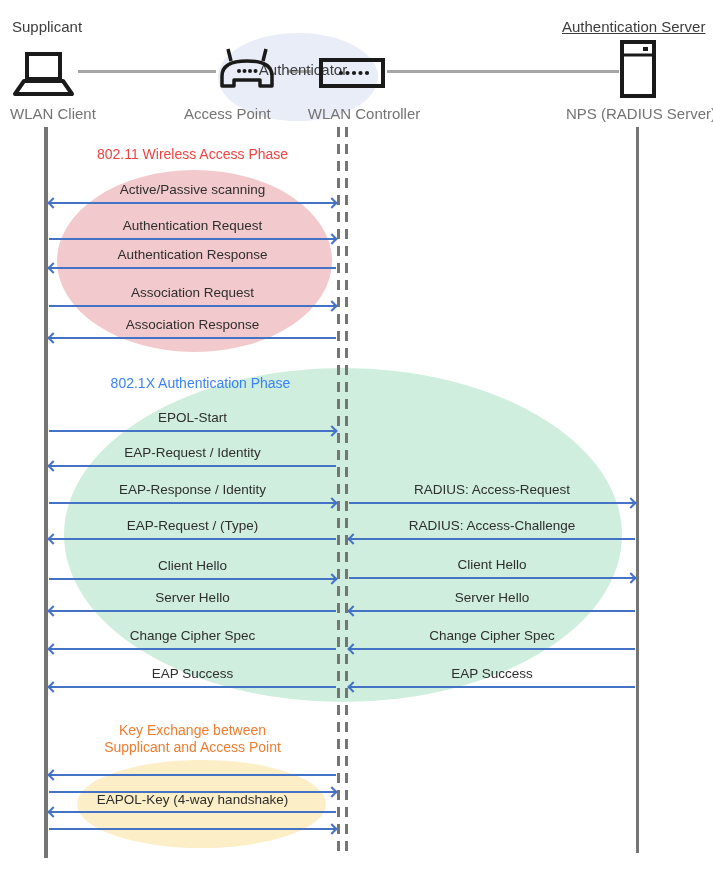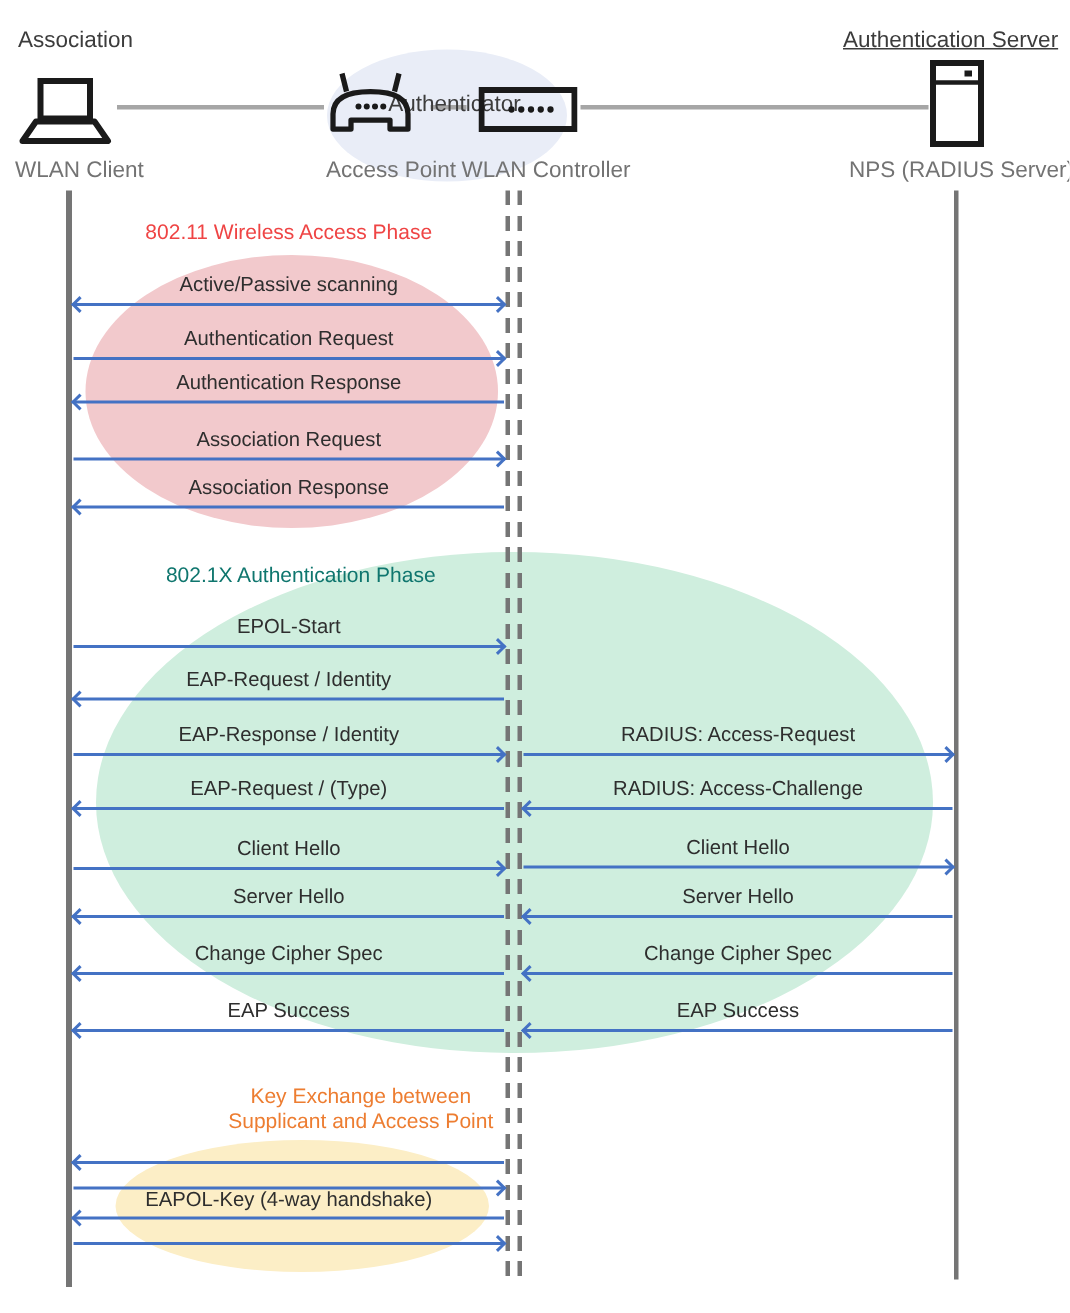--- a/index.html
+++ b/index.html
@@ -22,38 +22,38 @@
     background:repeating-linear-gradient(to bottom,#757575 0 10px,transparent 10px 17px);}
   #ll-right{left:636px;top:127px;width:3px;height:726px;background:#757575;}
 
   
   .role-label{position:absolute;top:18px;font-size:15px;color:#3c3c3c;z-index:3;white-space:nowrap;}
   #role-supplicant{left:12px;}
   #role-authenticator{left:223px;width:160px;text-align:center;margin-top:43px;}
   #role-auth-server{left:562px;text-decoration:underline;}
   .node-label{position:absolute;top:105px;font-size:15px;color:#737373;z-index:3;white-space:nowrap;}
   #node-wlan-client{left:10px;}
-  #node-ap{left:184px;width:120px;text-align:right;}
+  #node-ap{left:184px;width:120px;text-align:left;}
   #node-wlc{left:302px;width:124px;text-align:center;}
   #node-nps{left:566px;width:144px;text-align:center;}
   .node-icon{position:absolute;z-index:3;}
   #icon-laptop{left:12px;top:52px;}
   #icon-ap{left:217px;top:48px;}
   #icon-wlc{left:319px;top:58px;}
   #icon-server{left:620px;top:40px;}
   .connector{position:absolute;height:3px;background:#A6A6A6;top:70px;z-index:2;}
   #conn-1{left:78px;width:138px;}
   #conn-dash{left:287px;width:24px;}
   #conn-2{left:387px;width:232px;}
 
   
   .phase-title{position:absolute;font-size:14px;line-height:17px;text-align:center;z-index:3;}
   #pt1{left:48px;width:289px;top:146px;color:#ef4444;}
-  #pt2{left:56px;width:289px;top:375px;color:#0f766e;}
-  #pt3{left:48px;width:289px;top:722px;color:#ED7D31;padding-left:48px;}
+  #pt2{left:56px;width:289px;top:375px;color:#3b82f6;}
+  #pt3{left:48px;width:289px;top:722px;color:#ED7D31;}
 
   
   .msg{position:absolute;z-index:3;}
   .lane-l{left:48px;width:289px;}
   .lane-r{left:348px;width:288px;}
   .msg-label{font-size:13.5px;line-height:15px;color:#2e2e2e;text-align:center;margin-bottom:2px;white-space:nowrap;}
   .arrow{position:relative;height:9px;}
   .arrow .shaft{position:absolute;left:1px;right:1px;top:3px;height:2px;background:#4472C4;}
   .arrow .head{position:absolute;width:8px;height:8px;top:0;border:0 solid #4472C4;box-sizing:border-box;}
   .arrow .hr{right:1px;border-top-width:2px;border-right-width:2px;transform:rotate(45deg);}
@@ -69,21 +69,21 @@
   <div class="ellipse" id="el-auth"></div>
   <div class="ellipse" id="el-p1"></div>
   <div class="ellipse" id="el-p2"></div>
   <div class="ellipse" id="el-p3"></div>
 
   <div class="lifeline" id="ll-left"></div>
   <div class="lifeline" id="ll-mid1"></div>
   <div class="lifeline" id="ll-mid2"></div>
   <div class="lifeline" id="ll-right"></div>
 
-  <div class="role-label" id="role-supplicant">Association</div>
+  <div class="role-label" id="role-supplicant">Supplicant</div>
   <div class="role-label" id="role-authenticator">Authenticator</div>
   <div class="role-label" id="role-auth-server">Authentication Server</div>
 
   <div class="connector" id="conn-1"></div>
   <div class="connector" id="conn-dash"></div>
   <div class="connector" id="conn-2"></div>
 
   <div class="node-icon" id="icon-laptop">
     <svg width="64" height="46" viewBox="0 0 64 46">
       <rect x="15" y="2" width="33" height="25" fill="none" stroke="#1a1a1a" stroke-width="4"></rect>

